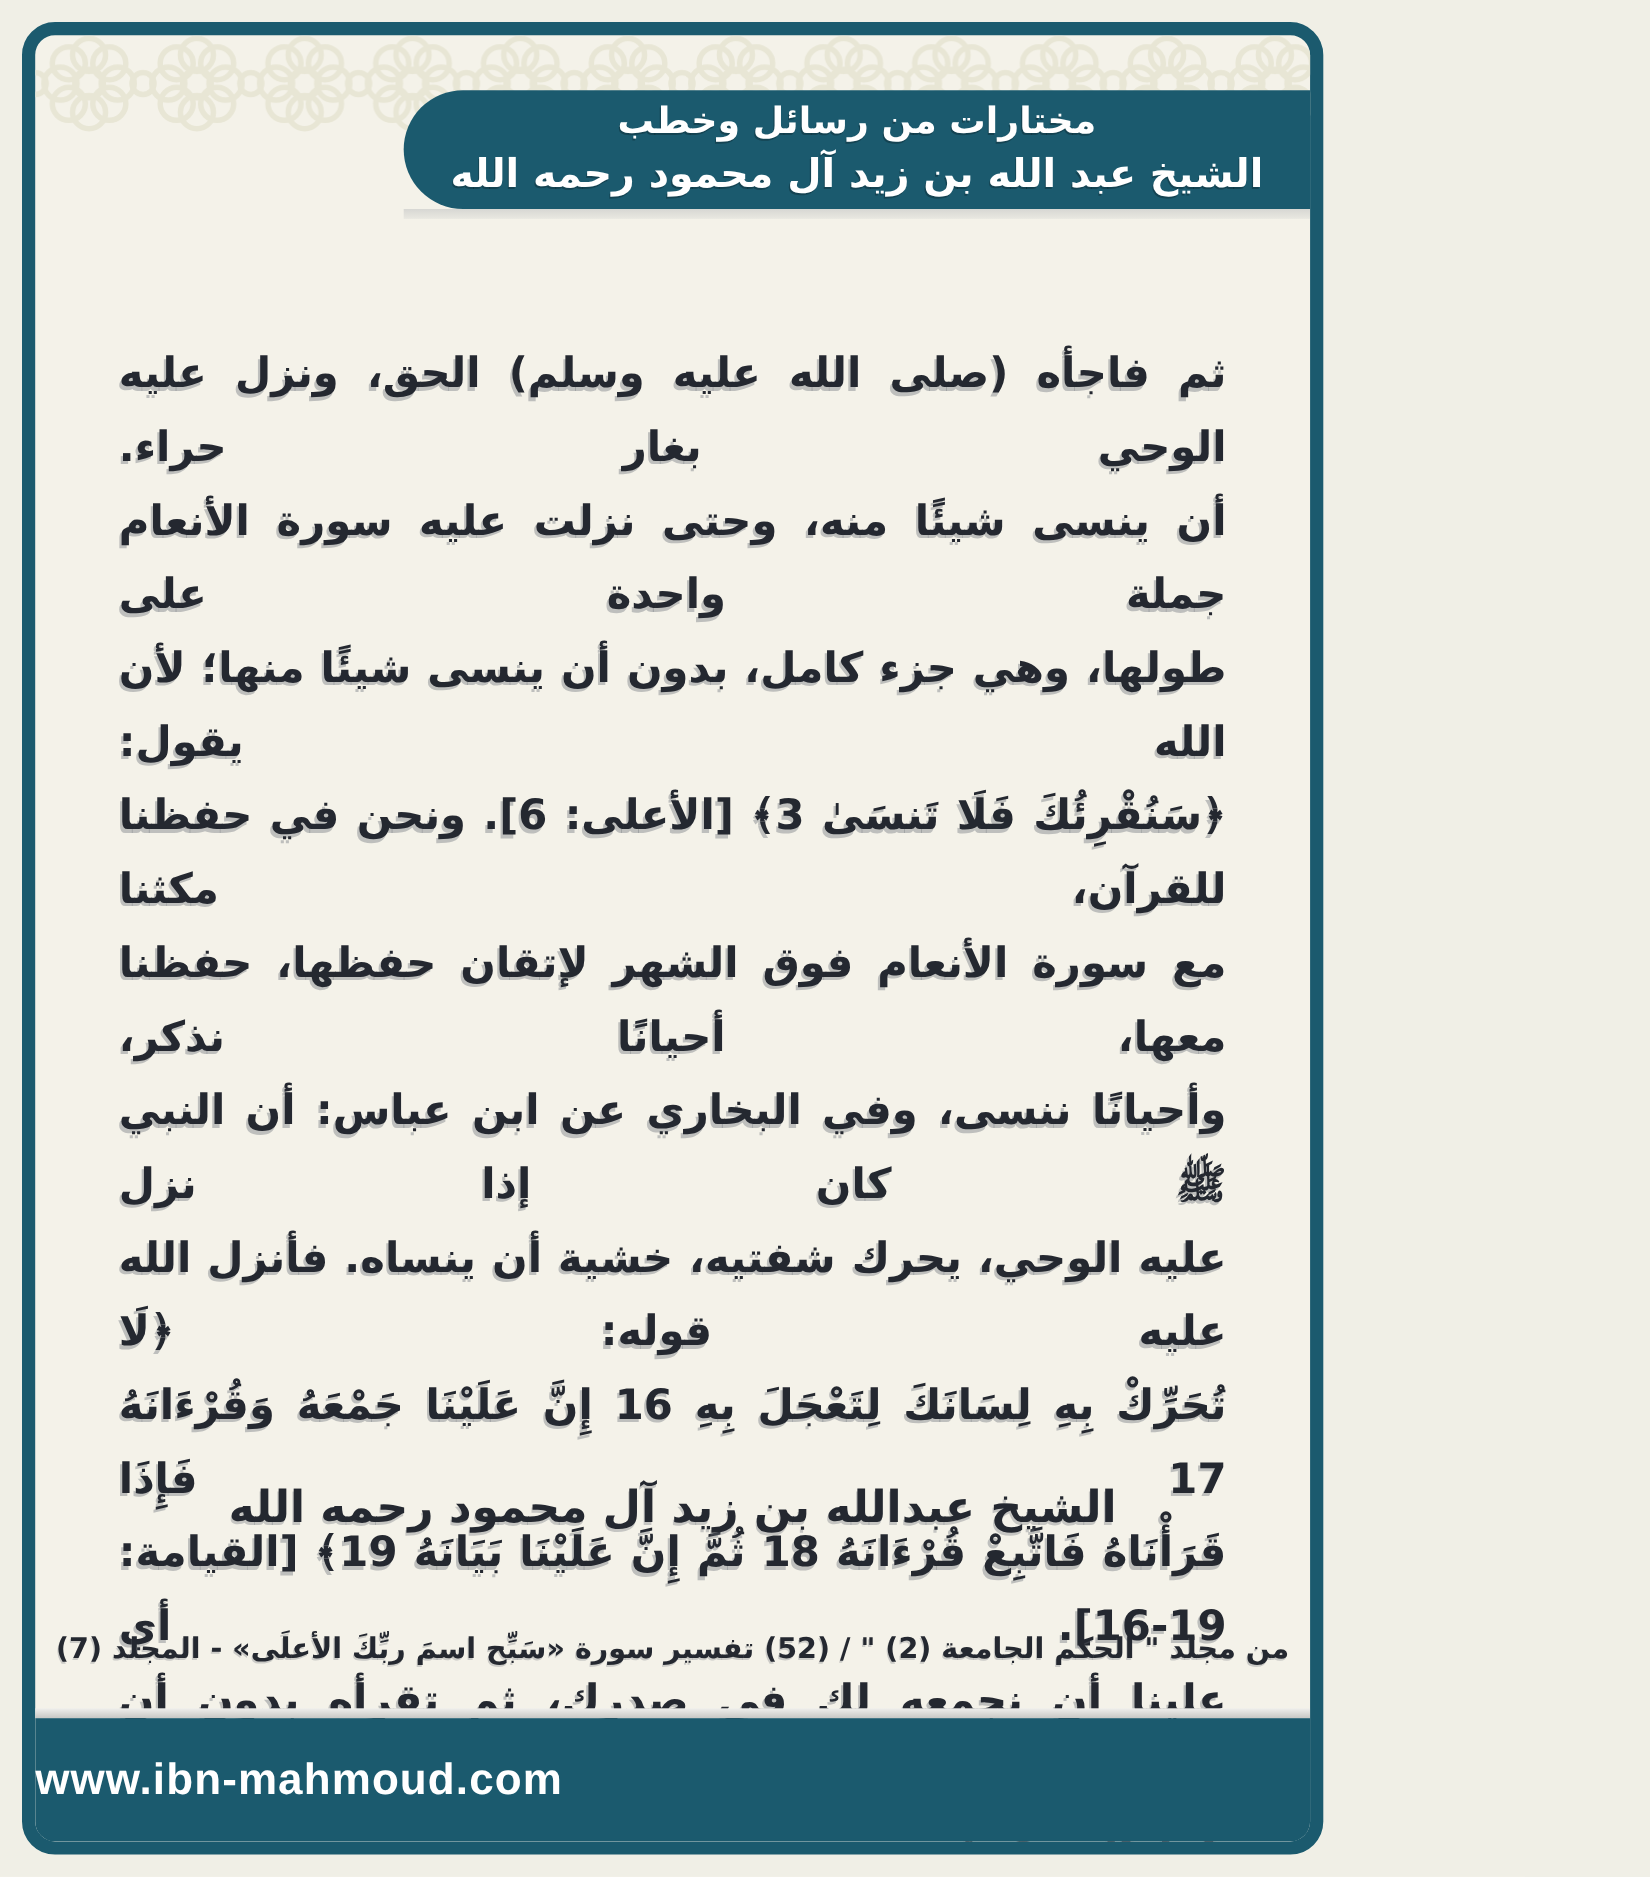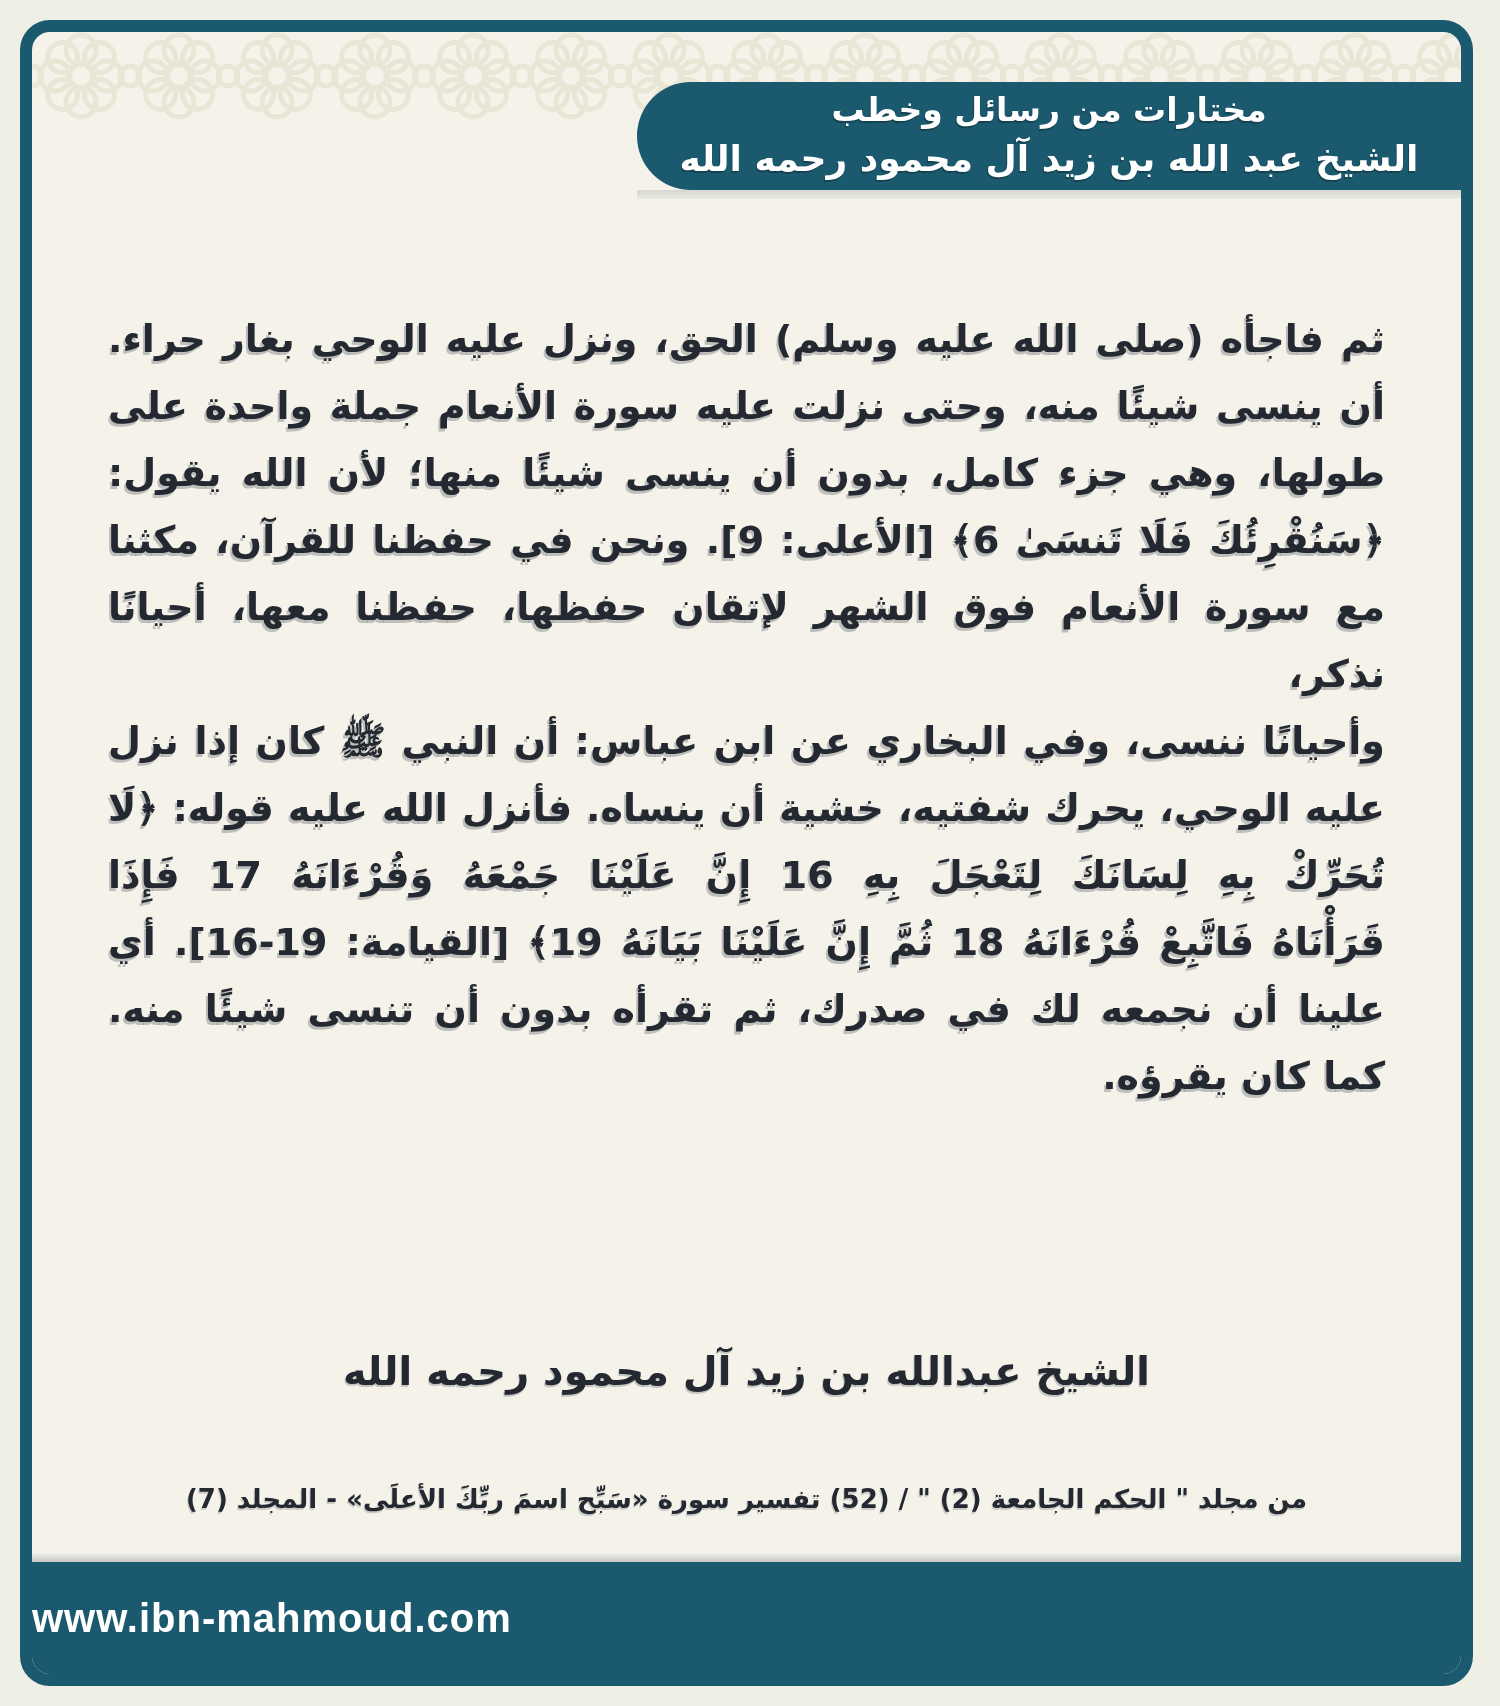--- a/index.html
+++ b/index.html
@@ -3,21 +3,21 @@
 <meta charset="utf-8">
 <style>
   html,body{margin:0;padding:0;}
   body{
     width:1500px;height:1706px;position:relative;
     background:#f0efe6;
     font-family:"DejaVu Sans", sans-serif;
     overflow:hidden;
   }
   .card{
-    position:absolute;left:20px;top:20px;width:1453px;height:1666px;
+    position:absolute;left:20px;top:20px;width:1183px;height:1666px;
     box-sizing:border-box;border:12px solid #1b5a6e;border-radius:30px;
     background:#f4f2e9;overflow:hidden;
   }
   .pattern-band{position:absolute;top:0;left:0;width:1436px;height:90px;display:block;}
   .ribbon{
     position:absolute;top:50px;right:0;width:824px;height:108px;
     background:#1b5a6e;border-radius:54px 0 0 54px;
     color:#ffffff;display:flex;flex-direction:column;justify-content:center;
     text-align:center;z-index:3;
   }
@@ -93,21 +93,21 @@
     <div class="l1">مختارات من رسائل وخطب</div>
     <div class="l2">الشيخ عبد الله بن زيد آل محمود رحمه الله</div>
   </div>
   <div class="ribbon-shadow"></div>
 
 
   <div class="body-text">
       <div class="bline">ثم فاجأه (صلى الله عليه وسلم) الحق، ونزل عليه الوحي بغار حراء.</div>
       <div class="bline">أن ينسى شيئًا منه، وحتى نزلت عليه سورة الأنعام جملة واحدة على</div>
       <div class="bline">طولها، وهي جزء كامل، بدون أن ينسى شيئًا منها؛ لأن الله يقول:</div>
-      <div class="bline">﴿سَنُقْرِئُكَ فَلَا تَنسَىٰ 6﴾ [الأعلى: 9]. ونحن في حفظنا للقرآن، مكثنا</div>
+      <div class="bline">﴿سَنُقْرِئُكَ فَلَا تَنسَىٰ 3﴾ [الأعلى: 6]. ونحن في حفظنا للقرآن، مكثنا</div>
       <div class="bline">مع سورة الأنعام فوق الشهر لإتقان حفظها، حفظنا معها، أحيانًا نذكر،</div>
       <div class="bline">وأحيانًا ننسى، وفي البخاري عن ابن عباس: أن النبي ﷺ كان إذا نزل</div>
       <div class="bline">عليه الوحي، يحرك شفتيه، خشية أن ينساه. فأنزل الله عليه قوله: ﴿لَا</div>
       <div class="bline">تُحَرِّكْ بِهِ لِسَانَكَ لِتَعْجَلَ بِهِ 16 إِنَّ عَلَيْنَا جَمْعَهُ وَقُرْءَانَهُ 17 فَإِذَا</div>
       <div class="bline">قَرَأْنَاهُ فَاتَّبِعْ قُرْءَانَهُ 18 ثُمَّ إِنَّ عَلَيْنَا بَيَانَهُ 19﴾ [القيامة: 19-16]. أي</div>
       <div class="bline">علينا أن نجمعه لك في صدرك، ثم تقرأه بدون أن تنسى شيئًا منه.</div>
       <div class="bline last">كما كان يقرؤه.</div>
     </div>
 
   <div class="signature">الشيخ عبدالله بن زيد آل محمود رحمه الله</div>

